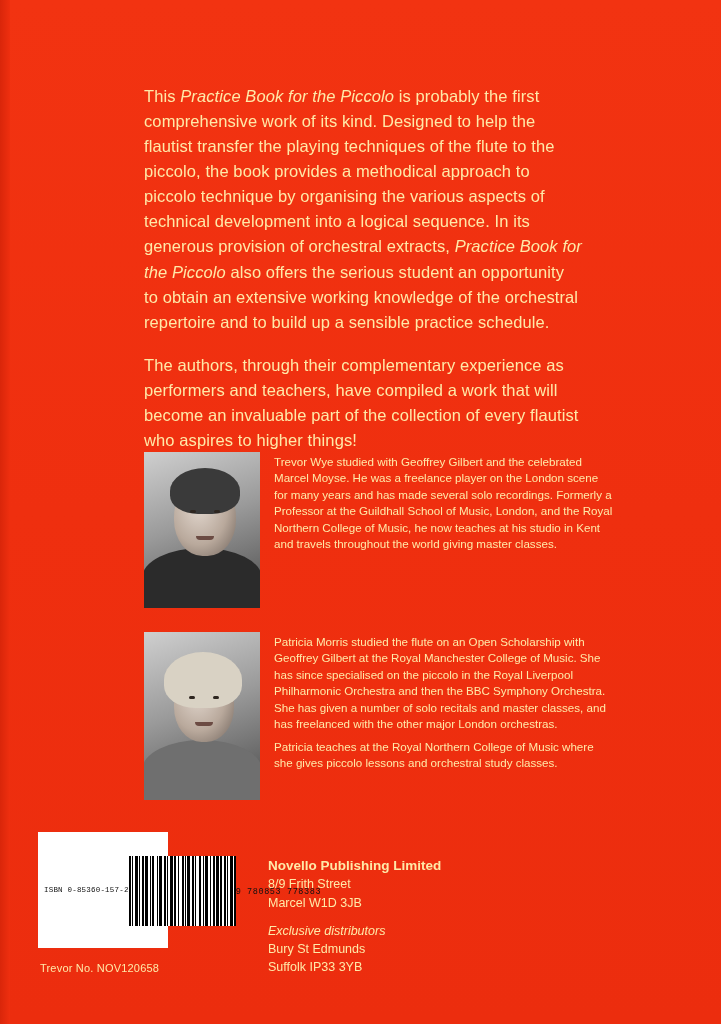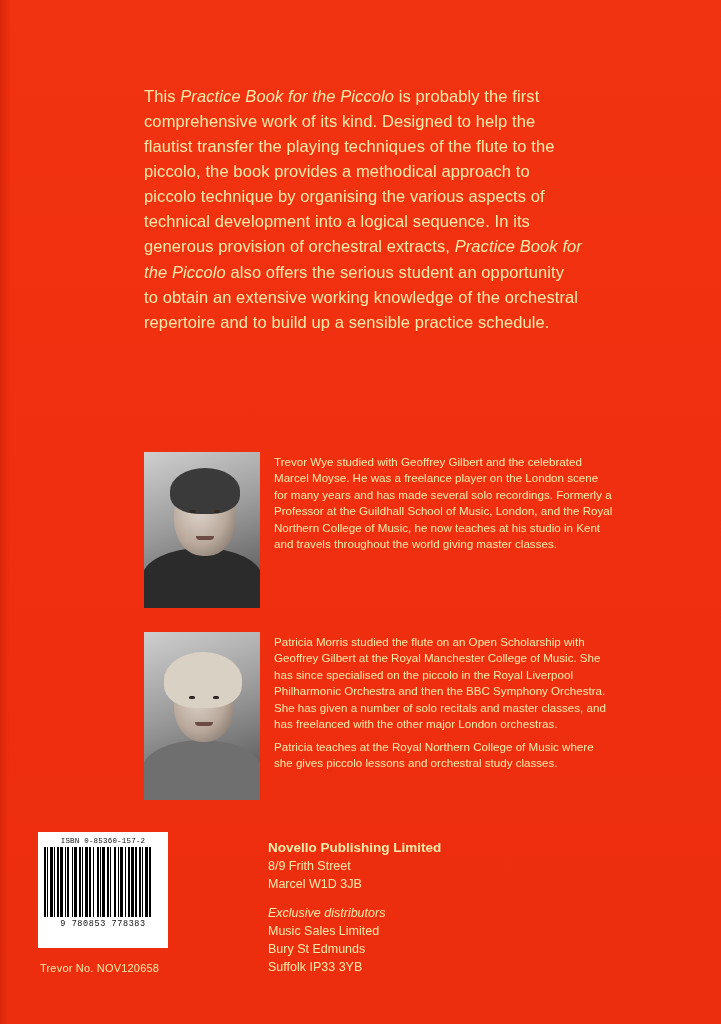--- a/index.html
+++ b/index.html
@@ -114,21 +114,21 @@
 
   .barcode-box {
     position: absolute;
     left: 38px;
     bottom: 76px;
     width: 130px;
     height: 116px;
     background: #ffffff;
     padding: 5px 6px 4px 6px;
     display: flex;
-    flex-direction: column;
+    flex-direction: row;
     align-items: center;
   }
   .isbn-top {
     font-family: "Liberation Mono", monospace;
     font-size: 7.5px;
     color: #111;
     letter-spacing: .2px;
     margin-bottom: 2px;
     white-space: nowrap;
   }
@@ -175,20 +175,21 @@
   .publisher div { white-space: nowrap; }
 </style>
 </head>
 <body>
 
 <div class="cover">
   <div class="spine-edge"></div>
 
   <div class="blurb">
     <p><span>This </span><i>Practice Book for the Piccolo</i><span> is probably the first comprehensive work of its kind. Designed to help the flautist transfer the playing techniques of the flute to the piccolo, the book provides a methodical approach to piccolo technique by organising the various aspects of technical development into a logical sequence. In its generous provision of orchestral extracts, </span><i>Practice Book for the Piccolo</i><span> also offers the serious student an opportunity to obtain an extensive working knowledge of the orchestral repertoire and to build up a sensible practice schedule.</span></p>
+    <p>The authors, through their complementary experience as performers and teachers, have compiled a work that will become an invaluable part of the collection of every flautist who aspires to higher things!</p>
   </div>
 
   <div class="bio-block bio-1">
     <div class="portrait portrait-1 p1">
       <div class="ph-bg"></div>
       <div class="ph-body"></div>
       <div class="ph-face"></div>
       <div class="ph-hair"></div>
       <div class="ph-eye" style="left:46px; top:58px;"></div>
       <div class="ph-eye" style="left:70px; top:58px;"></div>
@@ -283,17 +284,16 @@
     <div class="isbn-bottom">9 780853 778383</div>
   </div>
 
   <div class="order-no">Trevor No. NOV120658</div>
 
   <div class="publisher">
     <div class="pub-name">Novello Publishing Limited</div>
     <div>8/9 Frith Street</div>
     <div>Marcel W1D 3JB</div>
     <div class="excl">Exclusive distributors</div>
-    <div>Music Sales Limited</div>
     <div>Bury St Edmunds</div>
     <div>Suffolk IP33 3YB</div>
   </div>
 </div>
 
 </body></html>

